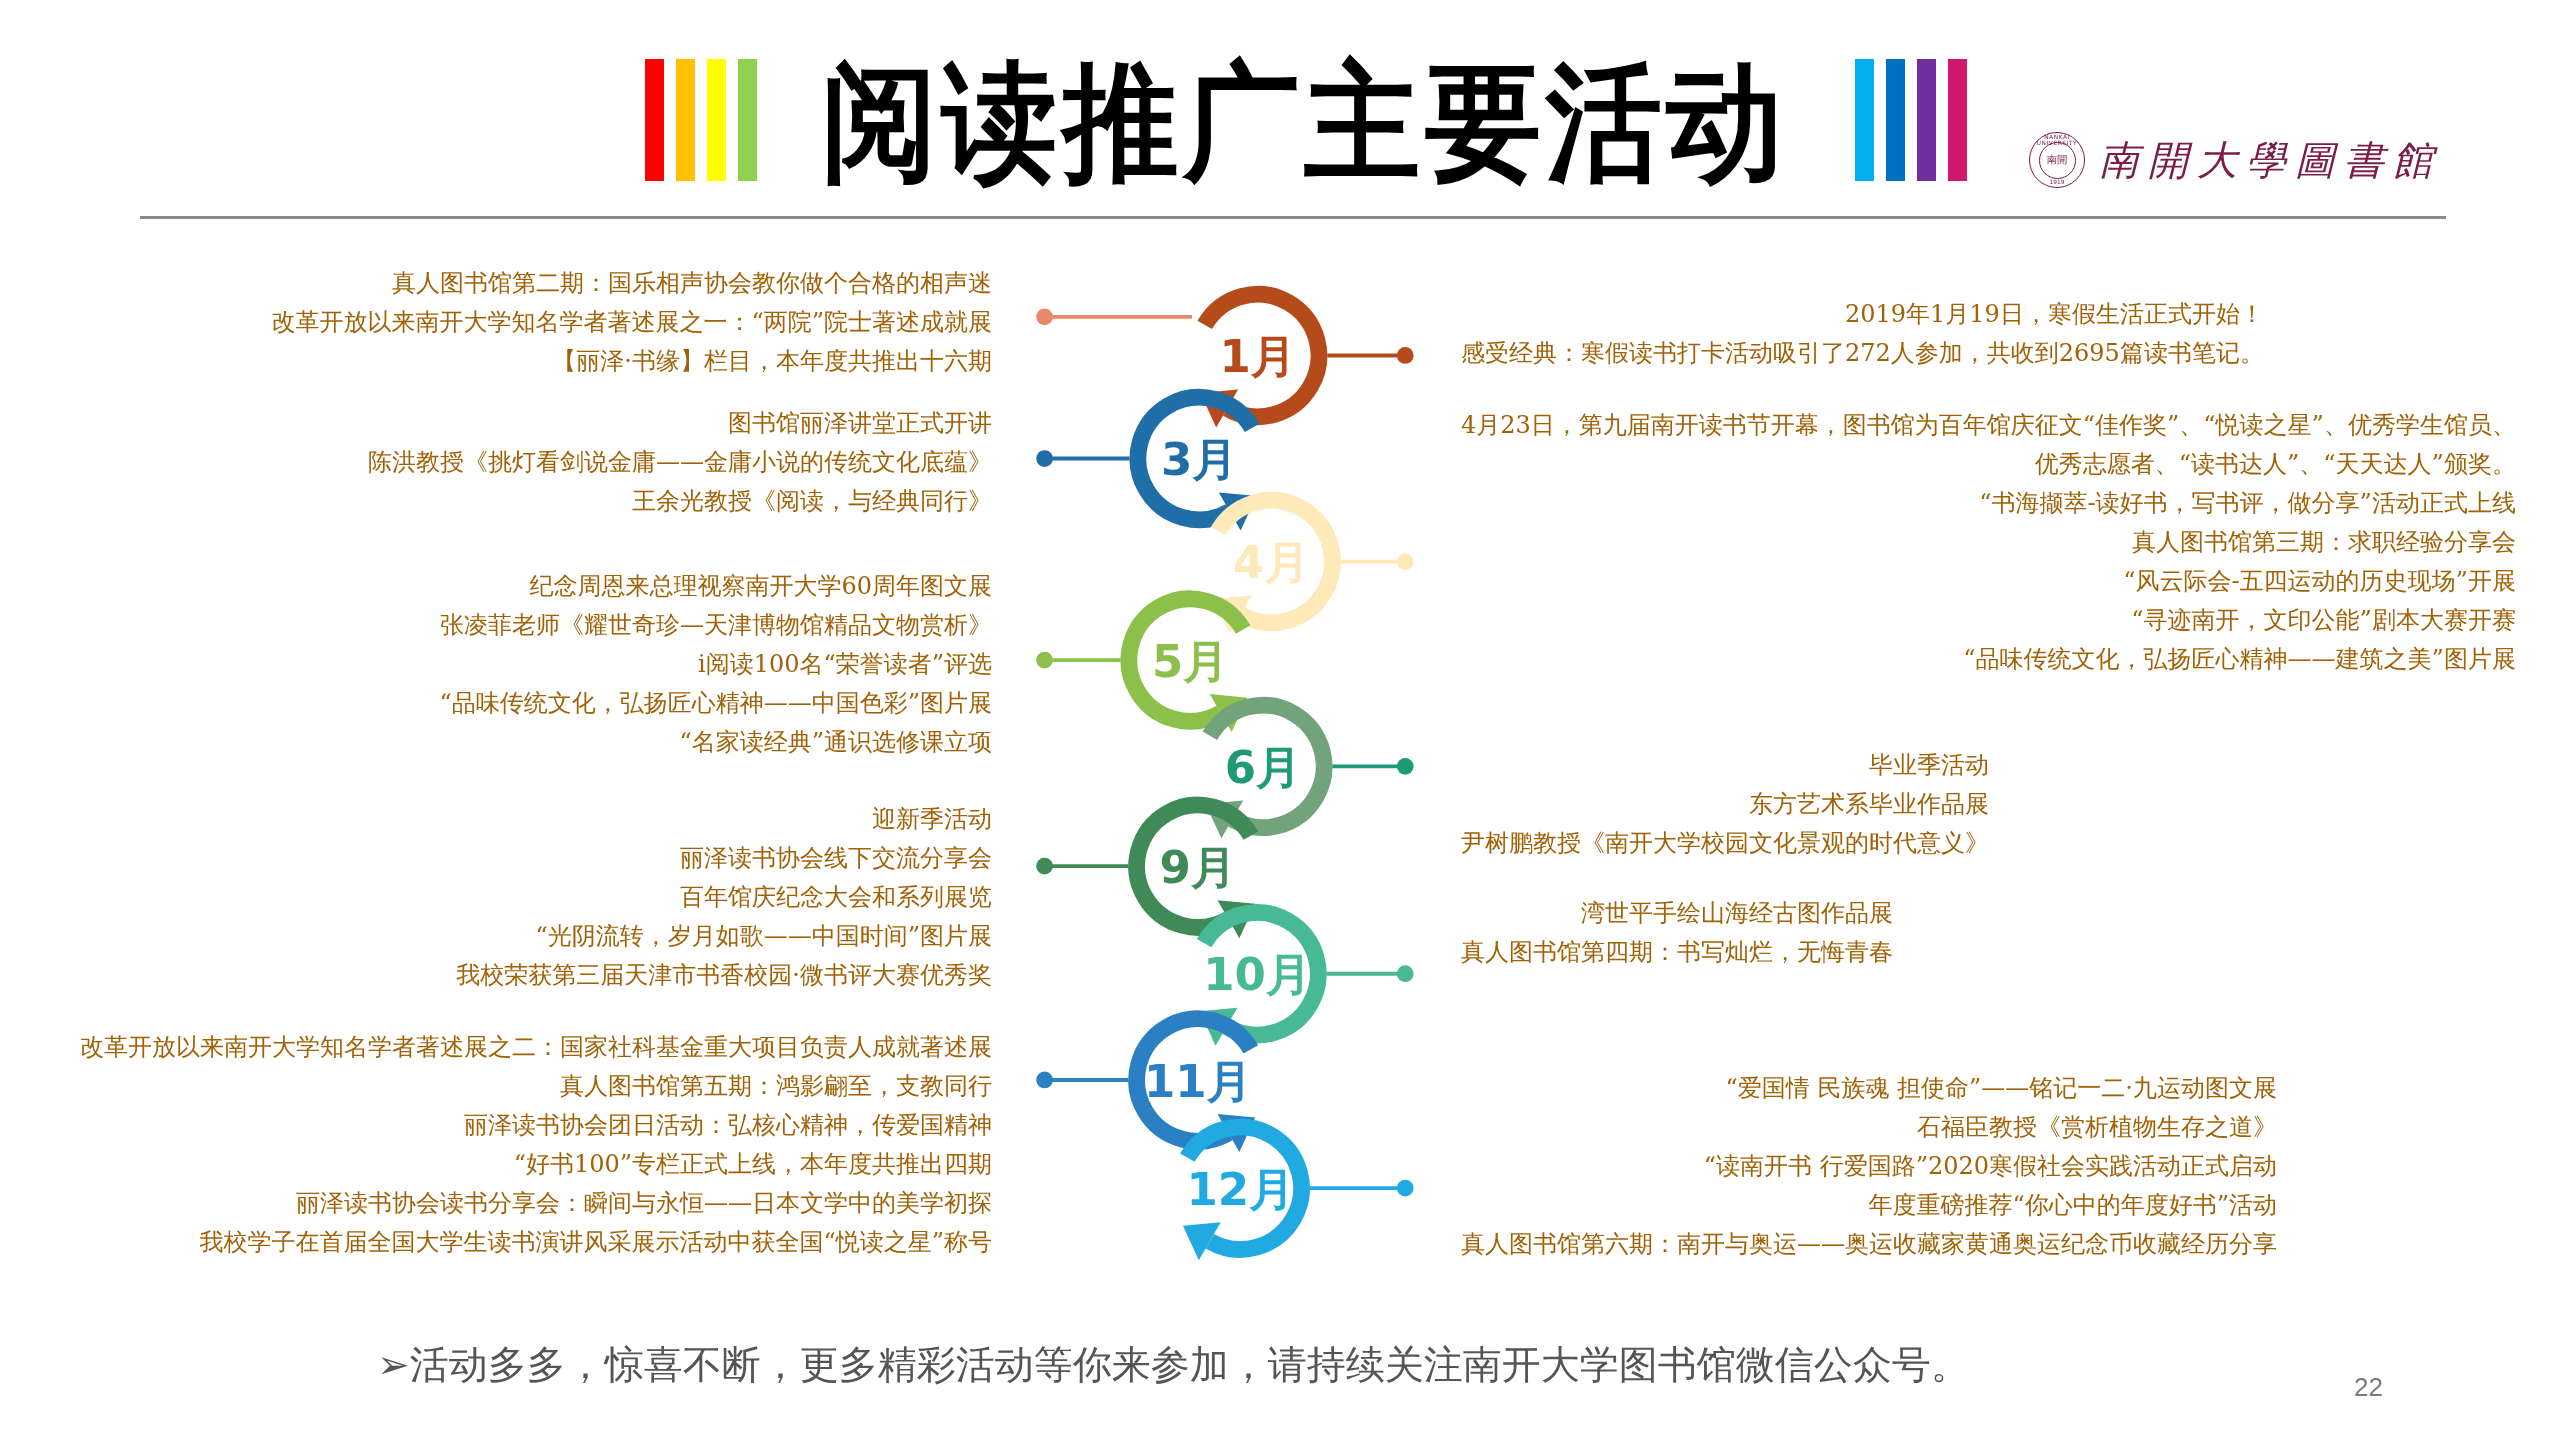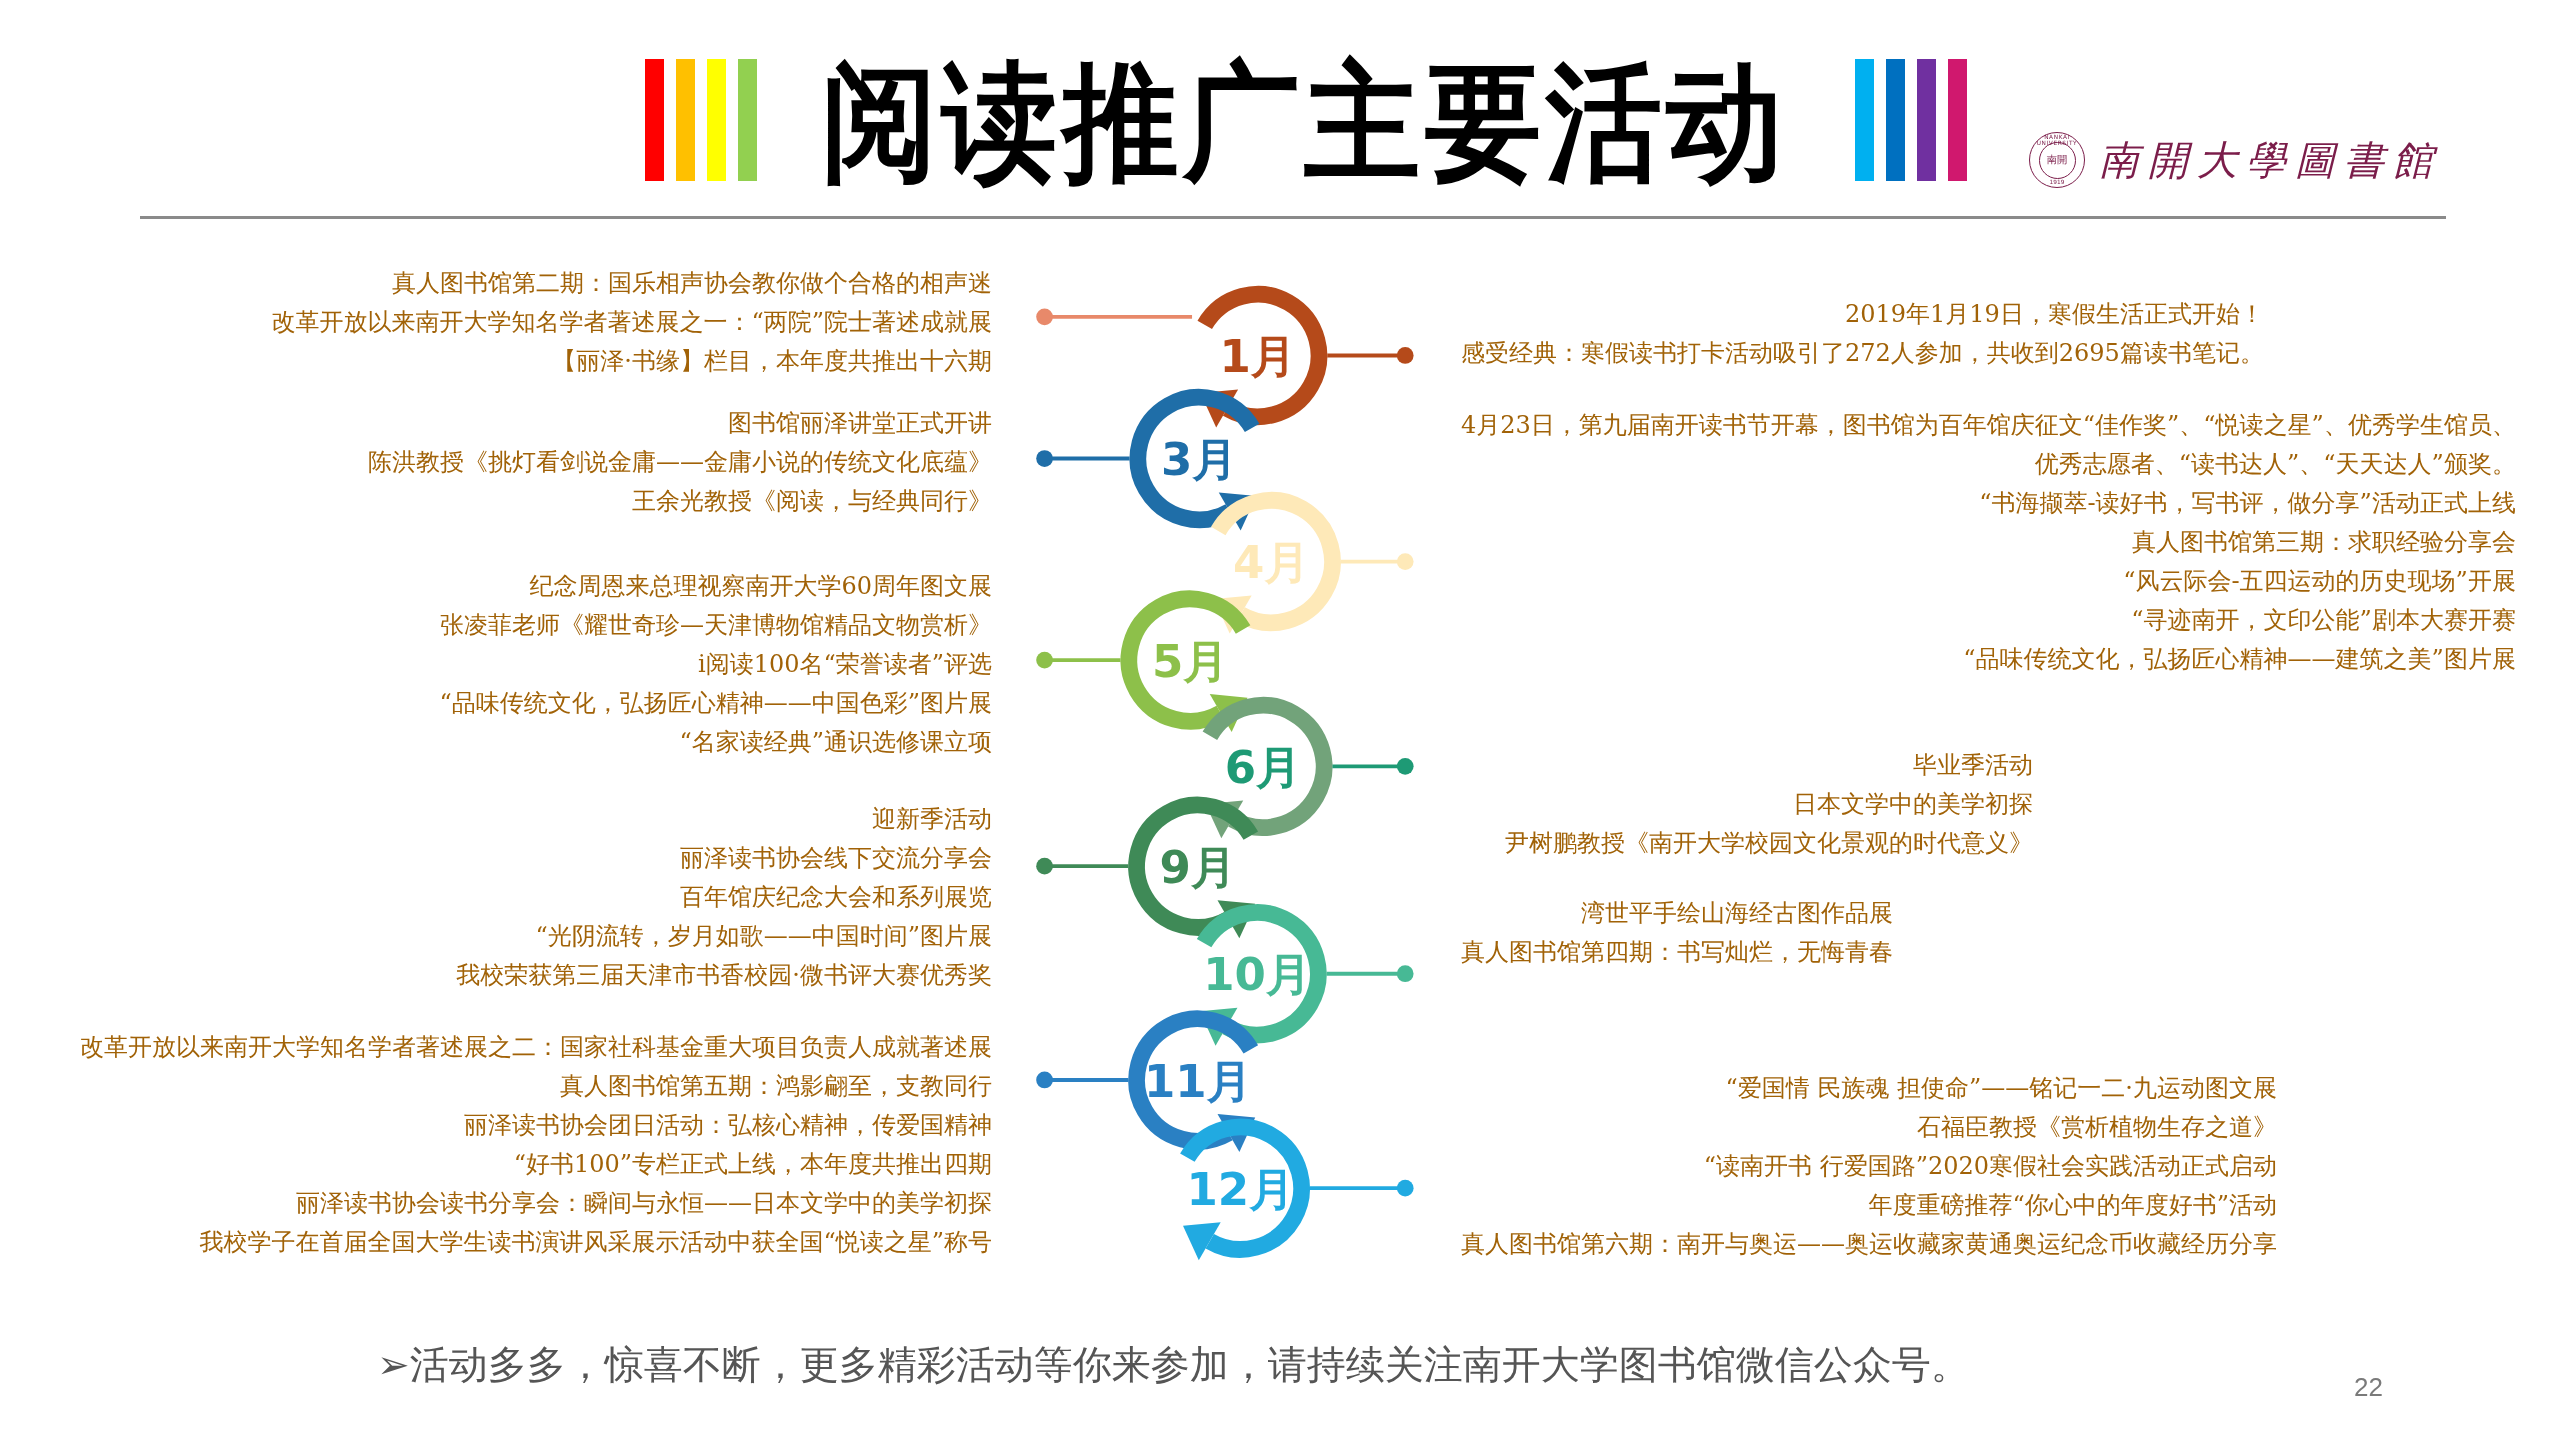--- a/index.html
+++ b/index.html
@@ -170,23 +170,23 @@
     </div>
     <div class="block right" style="top: 406px;">
       <div>4月23日，第九届南开读书节开幕，图书馆为百年馆庆征文“佳作奖”、“悦读之星”、优秀学生馆员、</div>
       <div>优秀志愿者、“读书达人”、“天天达人”颁奖。</div>
       <div>“书海撷萃-读好书，写书评，做分享”活动正式上线</div>
       <div>真人图书馆第三期：求职经验分享会</div>
       <div>“风云际会-五四运动的历史现场”开展</div>
       <div> “寻迹南开，文印公能”剧本大赛开赛</div>
       <div>“品味传统文化，弘扬匠心精神——建筑之美”图片展</div>
     </div>
-    <div class="block right" style="top: 746px; margin-left: 44px;">
+    <div class="block right" style="top: 746px;">
       <div>毕业季活动</div>
-      <div>日本文学中的美学初探</div>
+      <div>东方艺术系毕业作品展</div>
       <div>尹树鹏教授《南开大学校园文化景观的时代意义》</div>
     </div>
     <div class="block right" style="top: 894px;">
       <div>湾世平手绘山海经古图作品展</div>
       <div>真人图书馆第四期：书写灿烂，无悔青春</div>
     </div>
     <div class="block right" style="top: 1069px;">
       <div>“爱国情 民族魂 担使命”——铭记一二·九运动图文展</div>
       <div>石福臣教授《赏析植物生存之道》</div>
       <div>“读南开书 行爱国路”2020寒假社会实践活动正式启动</div>

